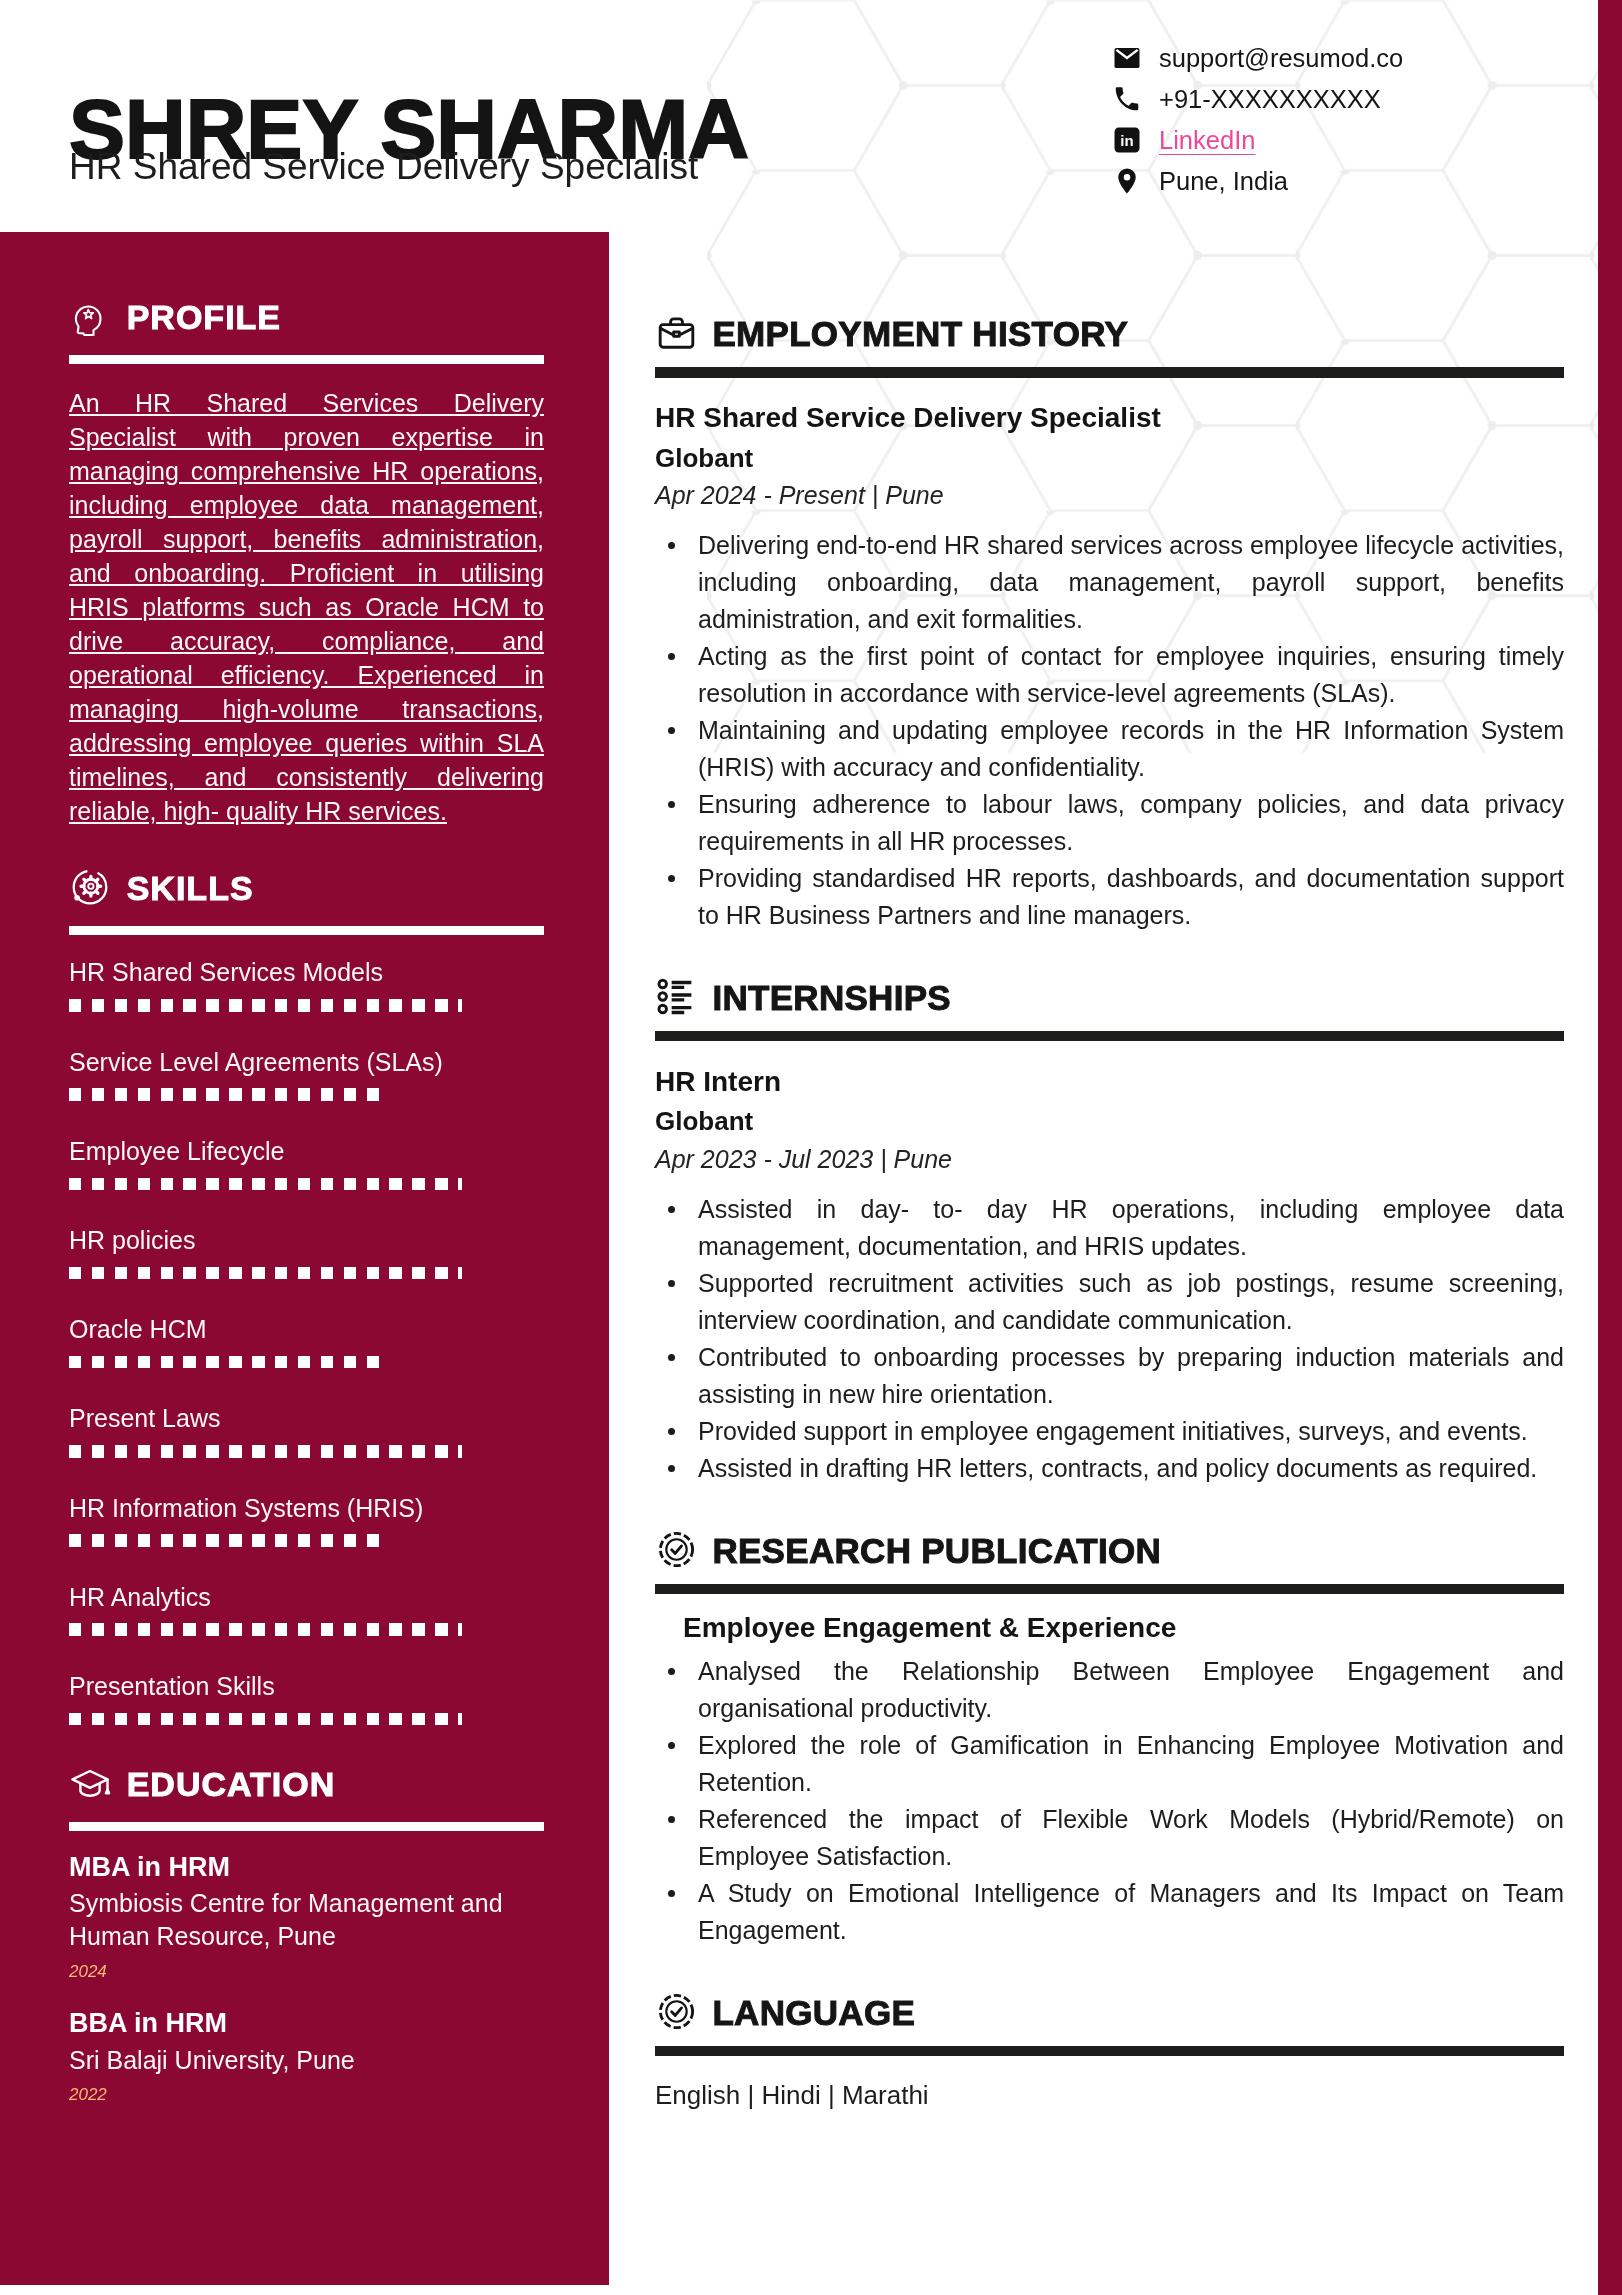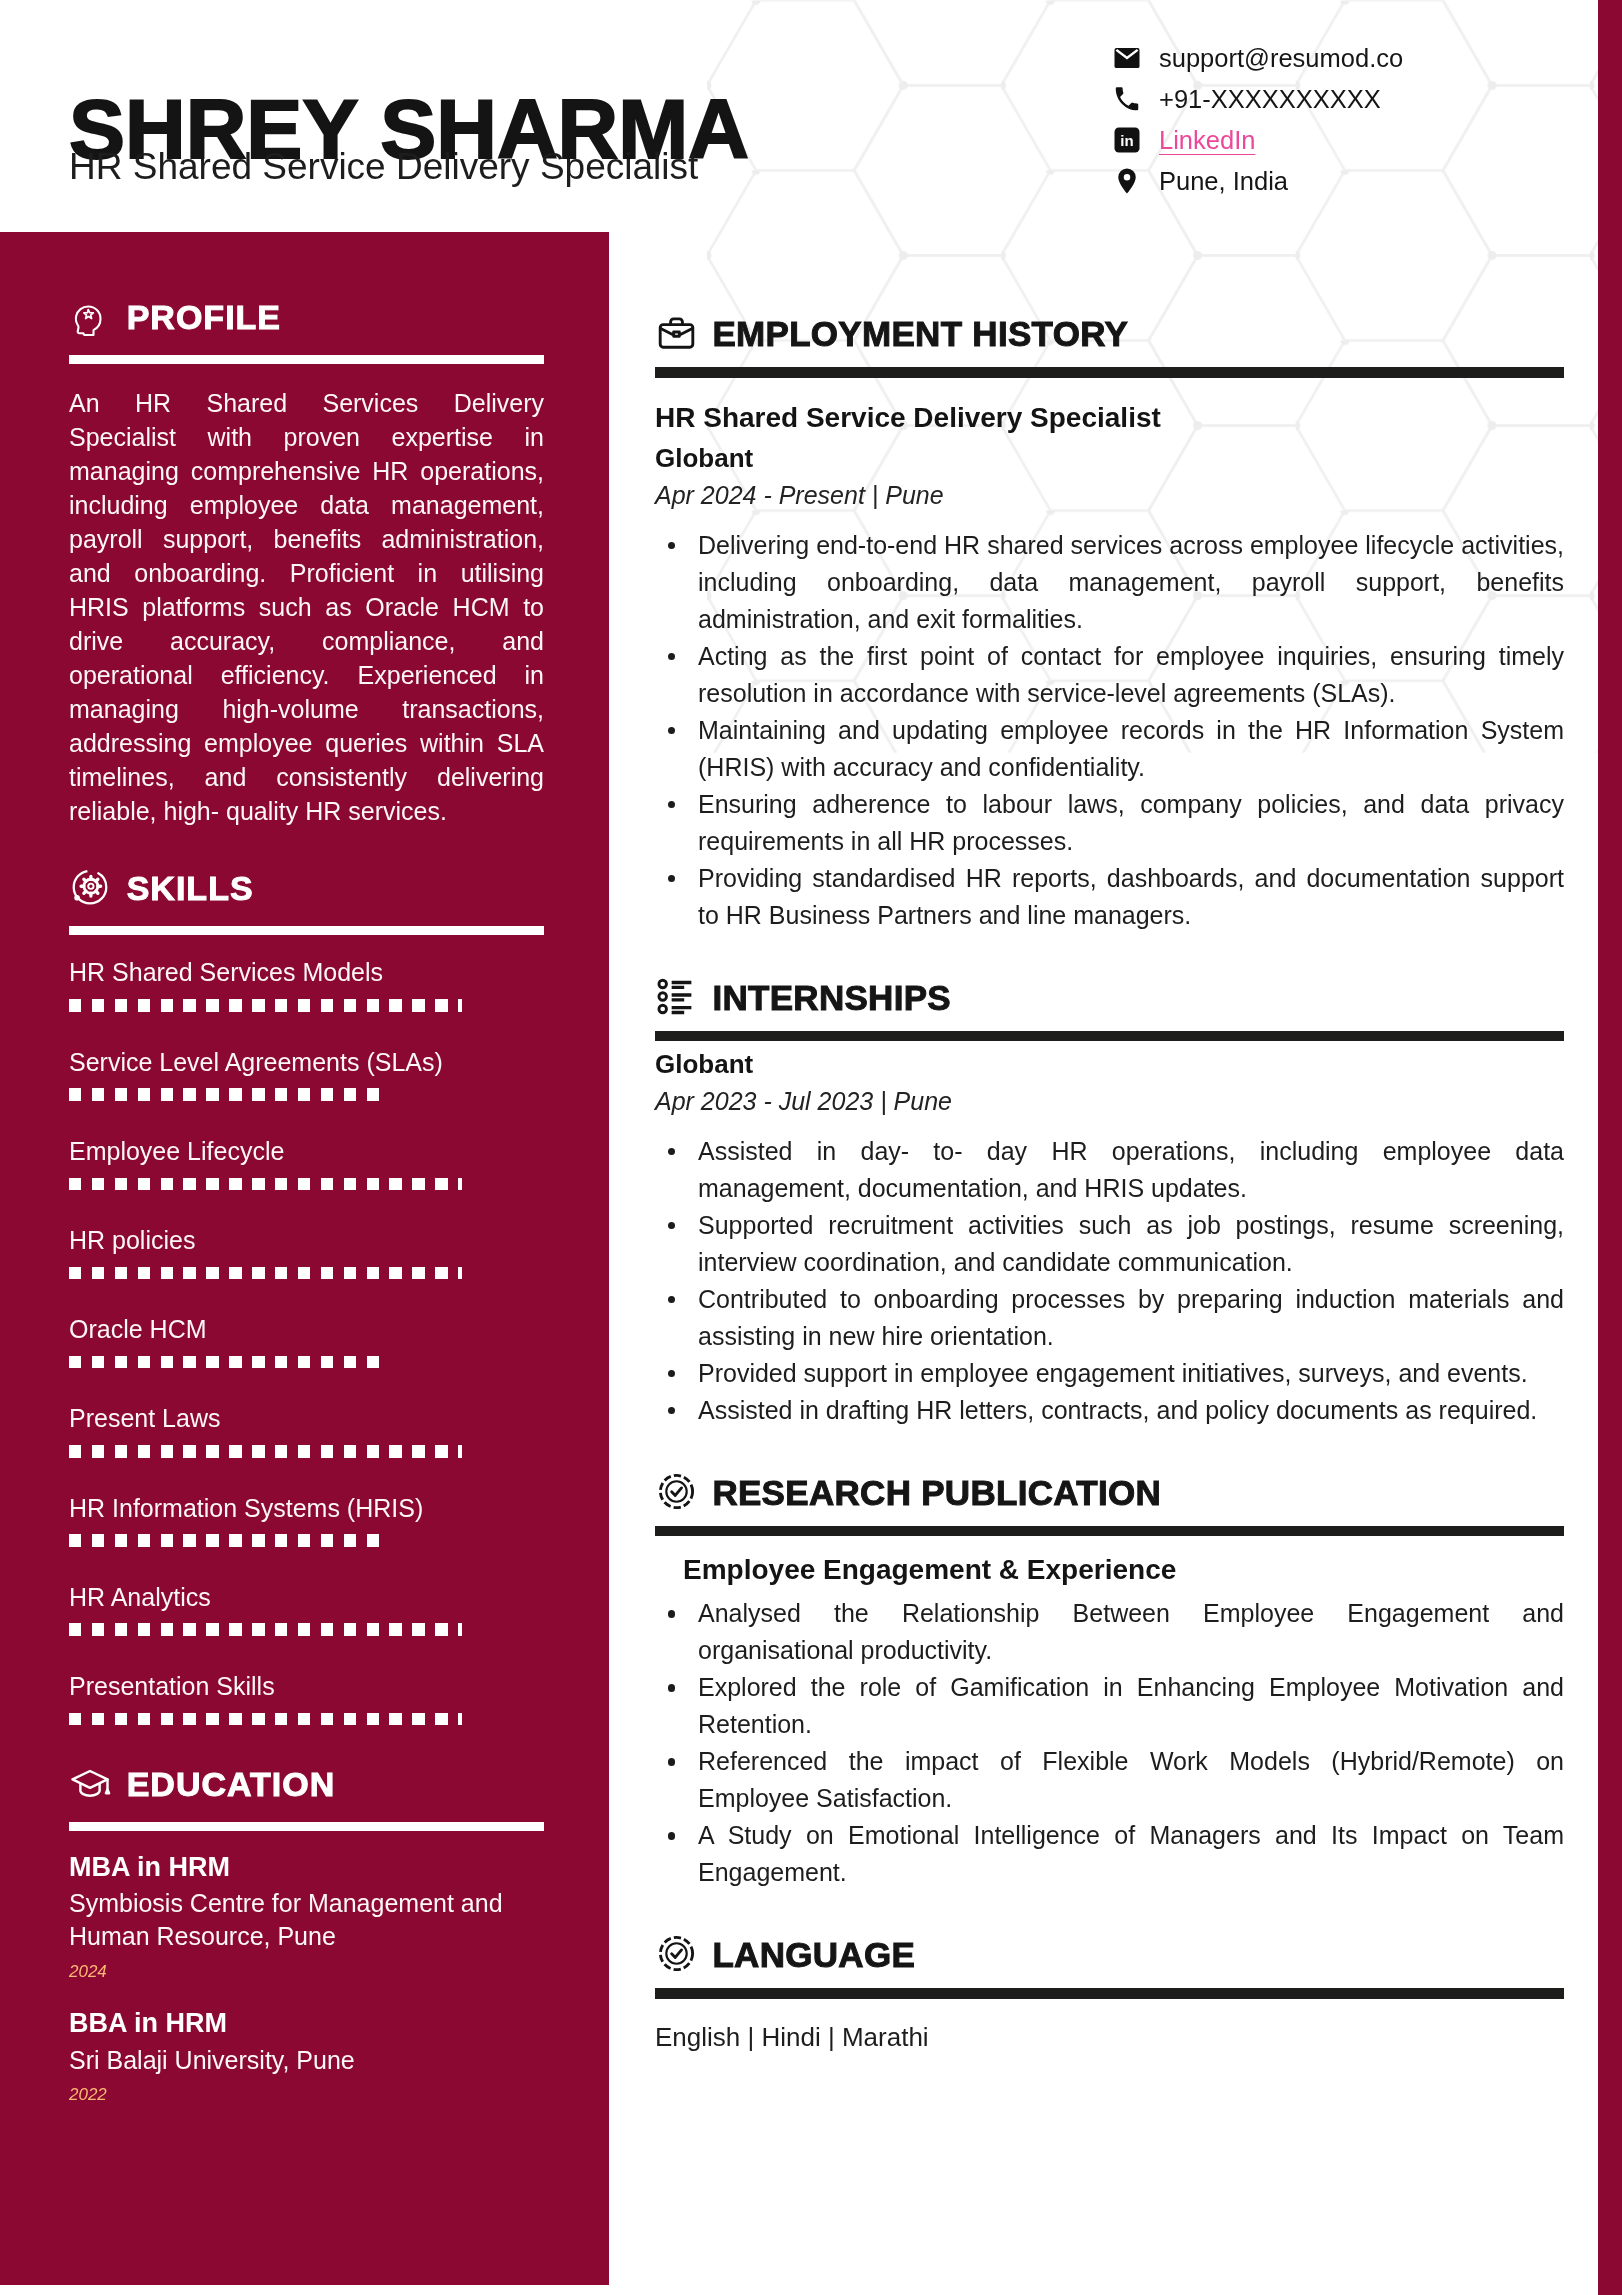--- a/index.html
+++ b/index.html
@@ -28,21 +28,21 @@
   a.link{color:#ec4899;text-decoration:underline;text-underline-offset:4.6px;text-decoration-thickness:1.3px;}
 
   
   aside{position:absolute;top:232px;left:0;width:609px;height:2053px;z-index:3;
     background:var(--accent,#8B0832);color:#ffffff;box-sizing:border-box;padding:62px 65px 0 69px;}
   .side-head{display:flex;align-items:center;gap:15.7px;height:47px;}
   .side-head .sicon{width:42px;height:42px;flex:0 0 42px;}
   .side-head .sicon svg{width:42px;height:42px;}
   .side-head h2{margin:0;font-size:34px;font-weight:800;letter-spacing:1px;color:#fff;-webkit-text-stroke:1px #fff;}
   .side-rule{height:8.5px;background:#ffffff;margin-top:14.4px;}
-  .profile-text{margin:22px 0 0;font-size:25px;line-height:34px;text-align:justify;color:#fdf7f9;}
+  .profile-text{margin:22px 0 0;font-size:25px;line-height:34px;text-align:justify;color:#fdf7f9;text-decoration:underline;}
   .skills-sec{margin-top:37px;}
   .skills-list{margin-top:23.6px;}
   .skill{margin-bottom:36px;}
   .skill-label{font-size:25px;line-height:29px;color:#fdf7f9;}
   .skill-bar{margin-top:11.8px;display:flex;align-items:center;gap:10.5px;height:12.4px;}
   .dot{width:12.4px;height:12.4px;background:#ffffff;display:inline-block;}
   .dot.partial{width:3.9px;}
   .edu-sec{margin-top:26px;}
   .edu-list{margin-top:19.6px;}
   .edu-item{margin-bottom:19.6px;}
@@ -425,20 +425,21 @@
               <path d="M9.3 4.2h11M9.3 6.9h7" stroke-width="1.9"></path>
             <circle cx="4.3" cy="12" r="2.1"></circle>
               <path d="M9.3 11.2h11M9.3 13.9h7" stroke-width="1.9"></path>
             <circle cx="4.3" cy="19" r="2.1"></circle>
               <path d="M9.3 18.2h11M9.3 20.9h7" stroke-width="1.9"></path>
           </svg>
         </span>
         <h2>INTERNSHIPS</h2>
       </div>
       <div class="m-rule"></div>
+      <div class="role">HR Intern</div>
       <div class="company">Globant</div>
       <div class="meta">Apr 2023 - Jul 2023 | Pune</div>
       <ul class="bullets">
           <li>Assisted in day- to- day HR operations, including employee data management, documentation, and HRIS updates.</li>
           <li>Supported recruitment activities such as job postings, resume screening, interview coordination, and candidate communication.</li>
           <li>Contributed to onboarding processes by preparing induction materials and assisting in new hire orientation.</li>
           <li>Provided support in employee engagement initiatives, surveys, and events.</li>
           <li>Assisted in drafting HR letters, contracts, and policy documents as required.</li>
         </ul>
     </section>

